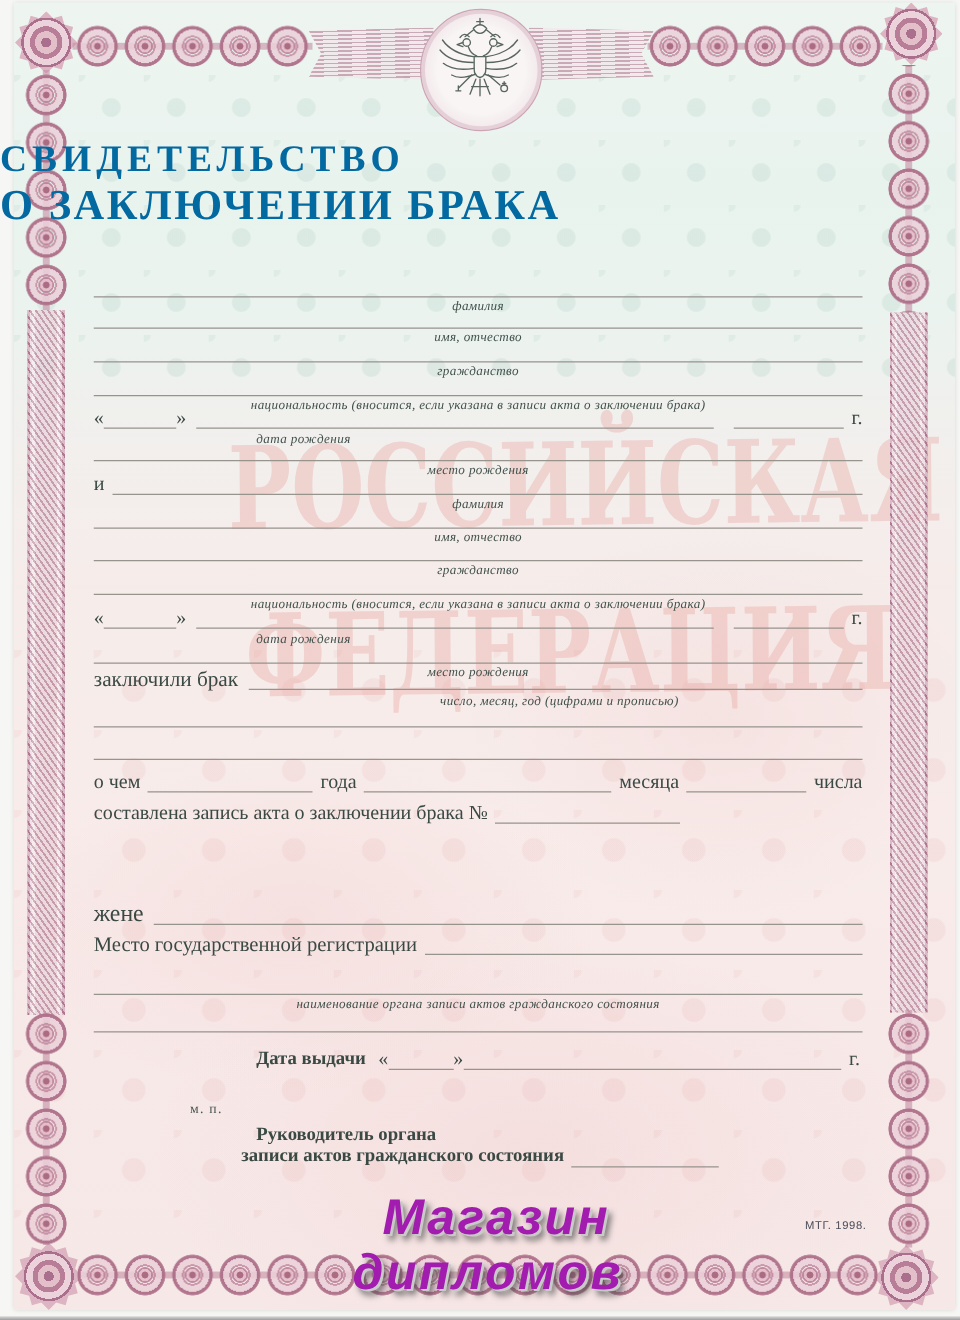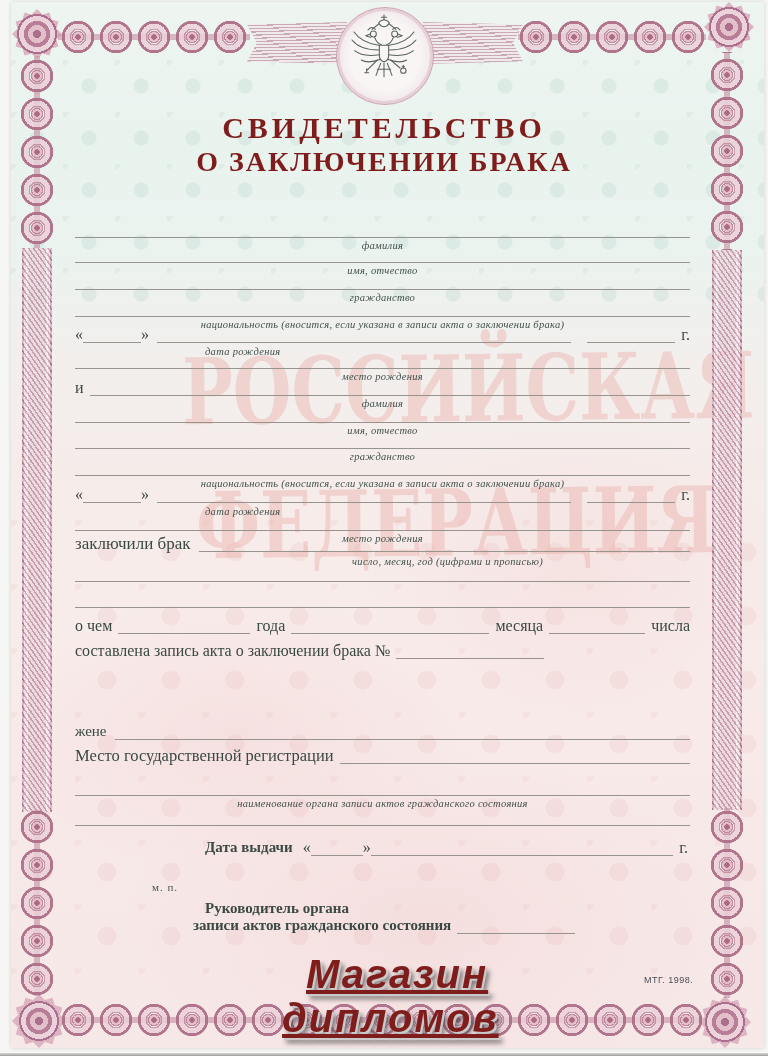--- a/index.html
+++ b/index.html
@@ -51,40 +51,40 @@
   .wing{position:absolute;top:22px;height:42px;z-index:2;
     background:repeating-linear-gradient(178deg, rgba(171,108,133,.55) 0 1.2px, rgba(243,228,233,.65) 1.2px 3.2px);}
   .wing.l{left:247px;width:100px;clip-path:polygon(0 6%,100% 0,100% 100%,0 94%,10% 50%);}
   .wing.r{left:423px;width:100px;clip-path:polygon(0 0,100% 6%,90% 50%,100% 94%,0 100%);}
   .medallion{position:absolute;left:336px;top:7px;width:96px;height:96px;border-radius:50%;z-index:3;
     background:radial-gradient(circle,#f8f5f4 52%,#f2e6ea 72%,#eddce2 88%,#e6ccd6 100%);
     border:1px solid #cda4b4;box-shadow:inset 0 0 0 3px rgba(205,164,180,.35);}
   .eagle{position:absolute;left:344px;top:12px;z-index:4;}
 
   
-  .title{position:absolute;left:0;width:768px;text-align:center;z-index:4;
-    color:#7f1d1d;font-weight:bold;font-family:"Liberation Serif",serif;}
+  .title{position:absolute;left:0;width:768px;z-index:4;
+    color:#0369a1;font-weight:bold;font-family:"Liberation Serif",serif;}
   .wm{position:absolute;z-index:1;font-family:"DejaVu Serif",serif;font-weight:bold;
     color:rgba(233,158,152,.34);transform-origin:left top;white-space:nowrap;}
   .rline{position:absolute;left:75px;right:78px;border-top:1px solid #97938d;z-index:4;}
   .rcap{position:absolute;left:75px;right:78px;text-align:center;z-index:4;
     font:italic 10.5px "Liberation Serif",serif;color:#41504b;letter-spacing:.3px;}
   .rcap.leftcap{text-align:left;padding-left:130px;}
   .rcap.midcap{padding-left:130px;}
   .crow{position:absolute;left:75px;right:78px;display:flex;align-items:flex-end;z-index:4;
     font:16px "Liberation Serif",serif;color:#3b4945;height:17px;line-height:17px;}
   .crow .w{flex:0 0 auto;white-space:pre;}
   .crow .bl{border-bottom:1px solid #97938d;height:100%;}
   .crow .grow{flex:1 1 auto;}
   .txt{position:absolute;z-index:4;font:16px "Liberation Serif",serif;color:#3b4945;white-space:nowrap;}
   .small{font-size:11px;letter-spacing:1px;color:#4a5651;}
   .boldish{font-weight:bold;font-size:15px;}
   .overlay{position:absolute;z-index:6;font-family:"Liberation Sans",sans-serif;font-weight:bold;font-style:italic;
-    color:#7f1d1d;letter-spacing:2px;white-space:nowrap;
-    text-shadow:2px 2px 0 #c9c9c9, 4px 5px 5px rgba(70,70,70,.75);text-decoration:underline;}
+    color:#a21caf;letter-spacing:2px;white-space:nowrap;
+    text-shadow:2px 2px 0 #c9c9c9, 4px 5px 5px rgba(70,70,70,.75);}
   .formcode{position:absolute;z-index:4;font:9px "Liberation Sans",sans-serif;color:#4c4c58;letter-spacing:.5px;}
   .scanedge{position:absolute;left:0;right:0;bottom:0;height:3px;background:linear-gradient(180deg,#d9d9d9,#9d9d9d);z-index:7;}
 </style>
 </head>
 <body>
 
 <div id="canvas">
   <div class="page"></div>
   <div class="damask top"></div>
   <div class="damask bottom"></div>
@@ -127,21 +127,21 @@
         <path d="M55 77 l-7 18 M60 77 v20 M65 77 l7 18 M50 86 h20"></path>
         <path d="M50 72 L34 88 M31 91 l6 0 M34 85 l0 6"></path>
         <path d="M70 72 L84 84"></path>
           <circle cx="89" cy="88" r="4"></circle>
           <path d="M89 84 v-4 M87 82 h4"></path>
       </g>
     </svg>
   </div>
 
   <div class="title" style="top:111px;font-size:30px;letter-spacing:4px;">СВИДЕТЕЛЬСТВО</div>
-  <div class="title" style="top:146px;font-size:28px;letter-spacing:2px;">О ЗАКЛЮЧЕНИИ БРАКА</div>
+  <div class="title" style="top:146px;font-size:34px;letter-spacing:2px;">О ЗАКЛЮЧЕНИИ БРАКА</div>
 
   <div class="rline" style="top:237px;"></div>
   <div class="rcap" style="top:240px;">фамилия</div>
   <div class="rline" style="top:262px;"></div>
   <div class="rcap" style="top:265px;">имя, отчество</div>
   <div class="rline" style="top:289px;"></div>
   <div class="rcap" style="top:292px;">гражданство</div>
   <div class="rline" style="top:316px;"></div>
   <div class="rcap" style="top:319px;">национальность (вносится, если указана в записи акта о заключении брака)</div>
 
@@ -210,21 +210,21 @@
     <span class="w" style="padding-left:6px;">числа</span>
   </div>
 
   <div class="crow" style="top:642px;">
     <span class="w">составлена запись акта о заключении брака №</span>
     <span class="w" style="width:6px;"></span>
     <span class="bl" style="width:148px;"></span>
   </div>
 
 
-  <div class="crow" style="top:723px;font-size:15px;">
+  <div class="crow" style="top:723px;font-size:19px;">
     <span class="w">жене</span>
     <span class="w" style="width:8px;"></span>
     <span class="bl grow"></span>
   </div>
 
   <div class="crow" style="top:747px;font-size:16.5px;">
     <span class="w">Место государственной регистрации</span>
     <span class="w" style="width:6px;"></span>
     <span class="bl grow"></span>
   </div>

